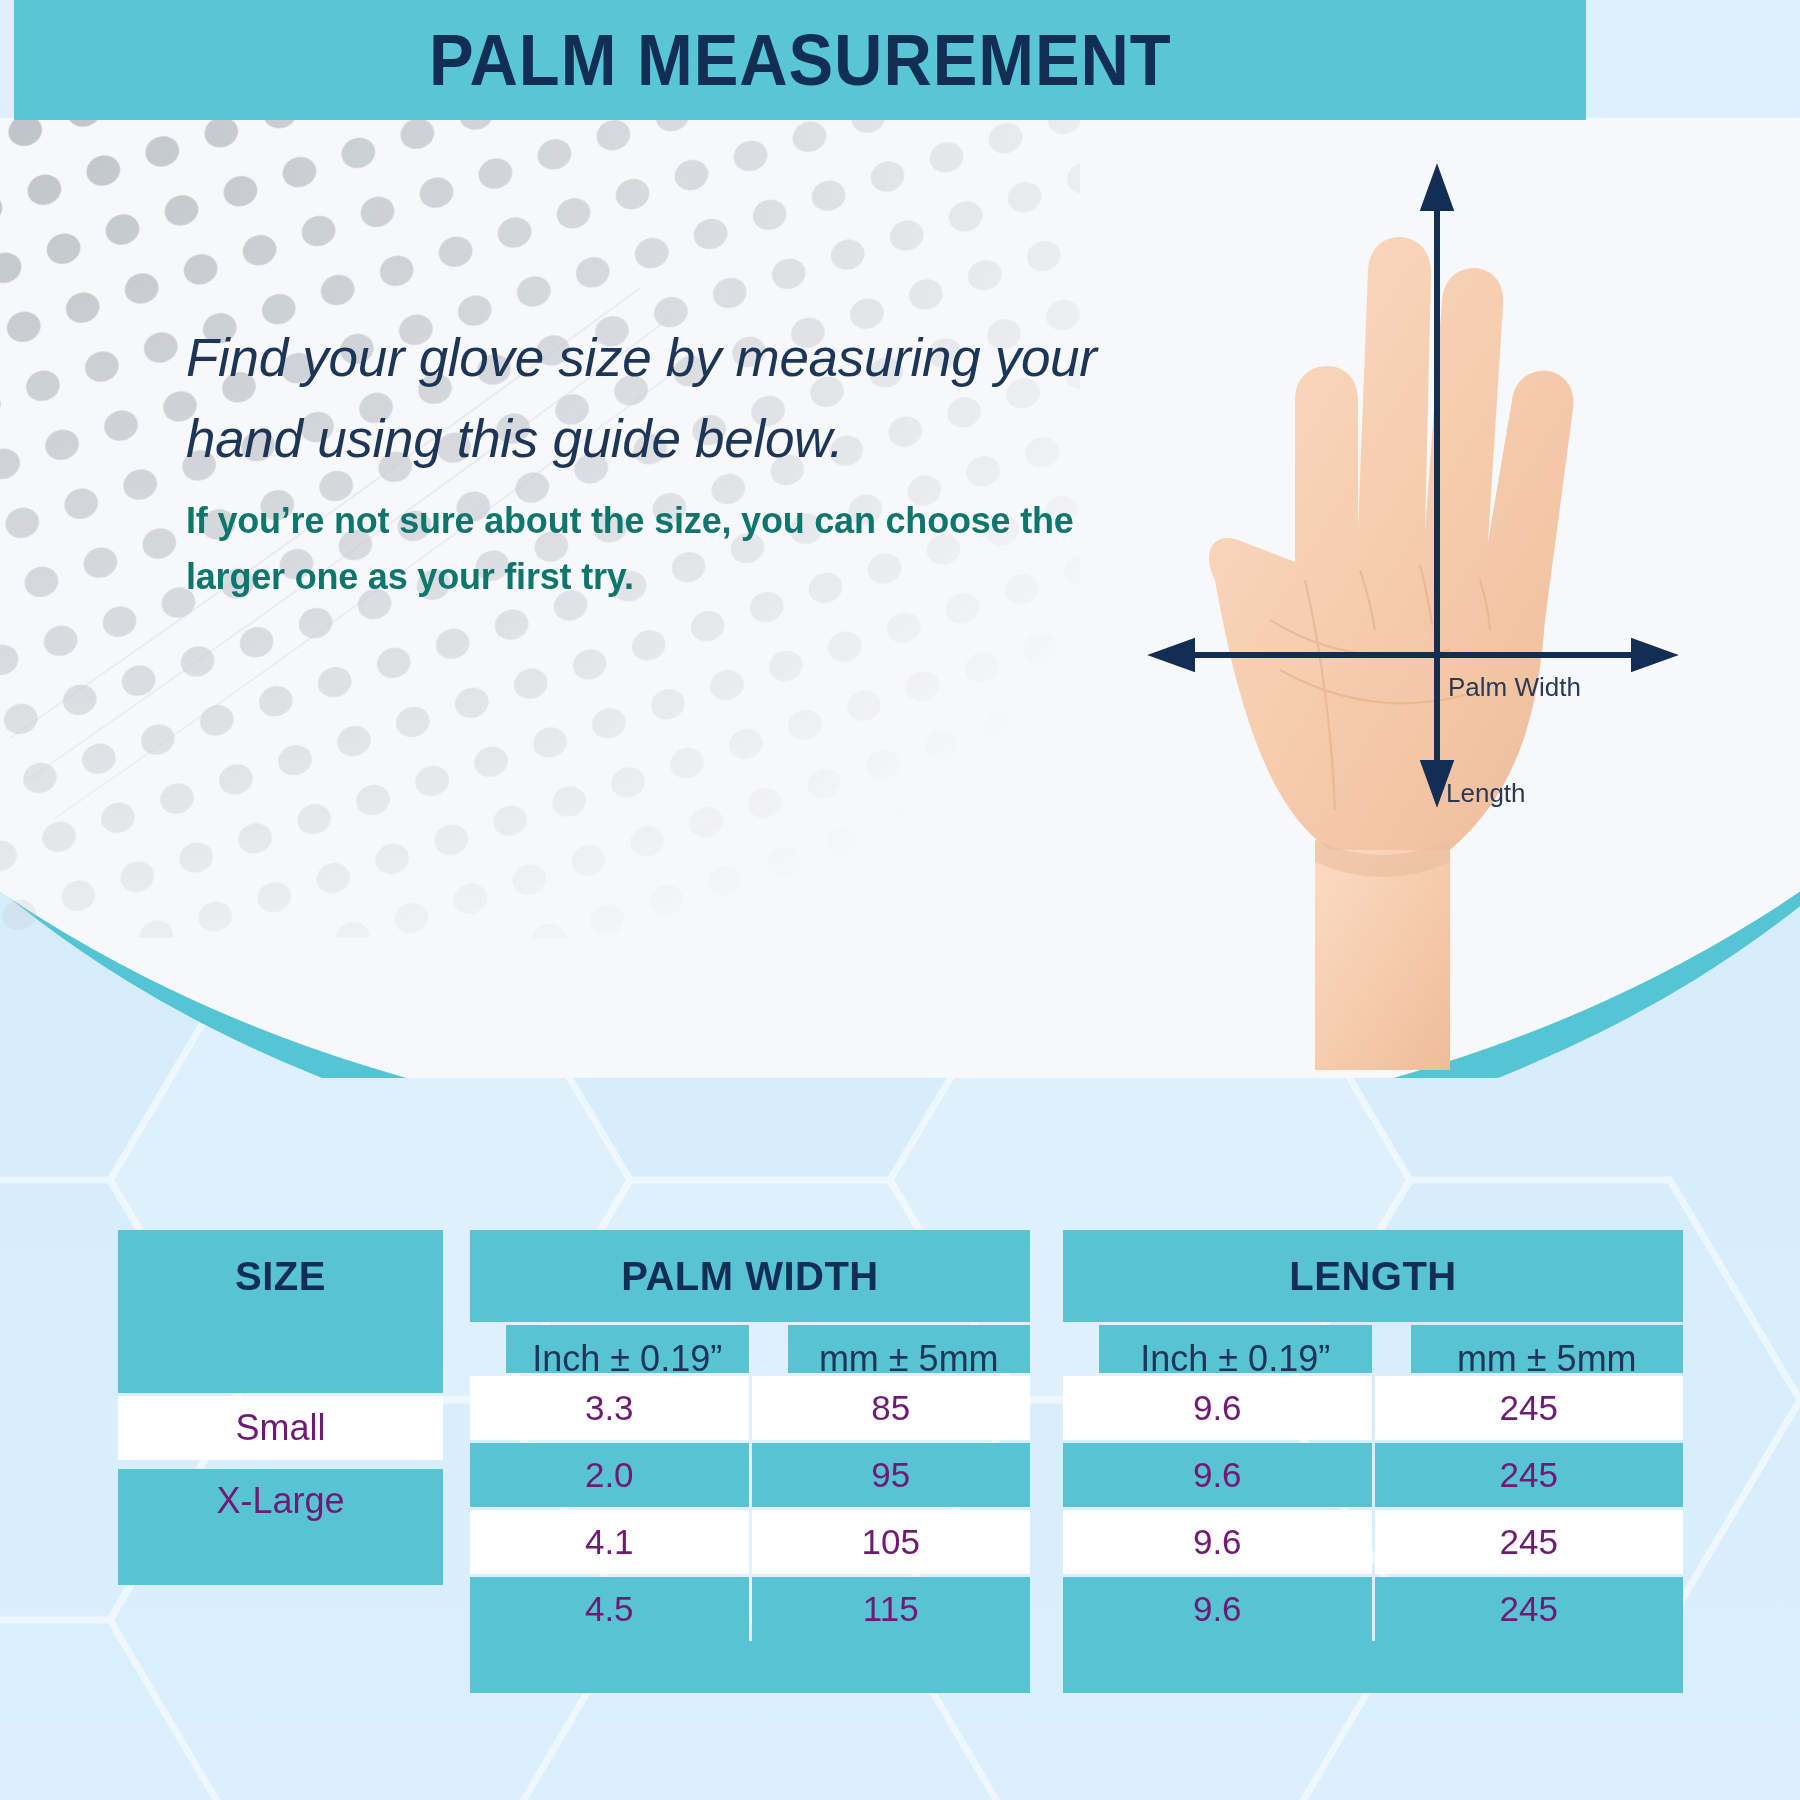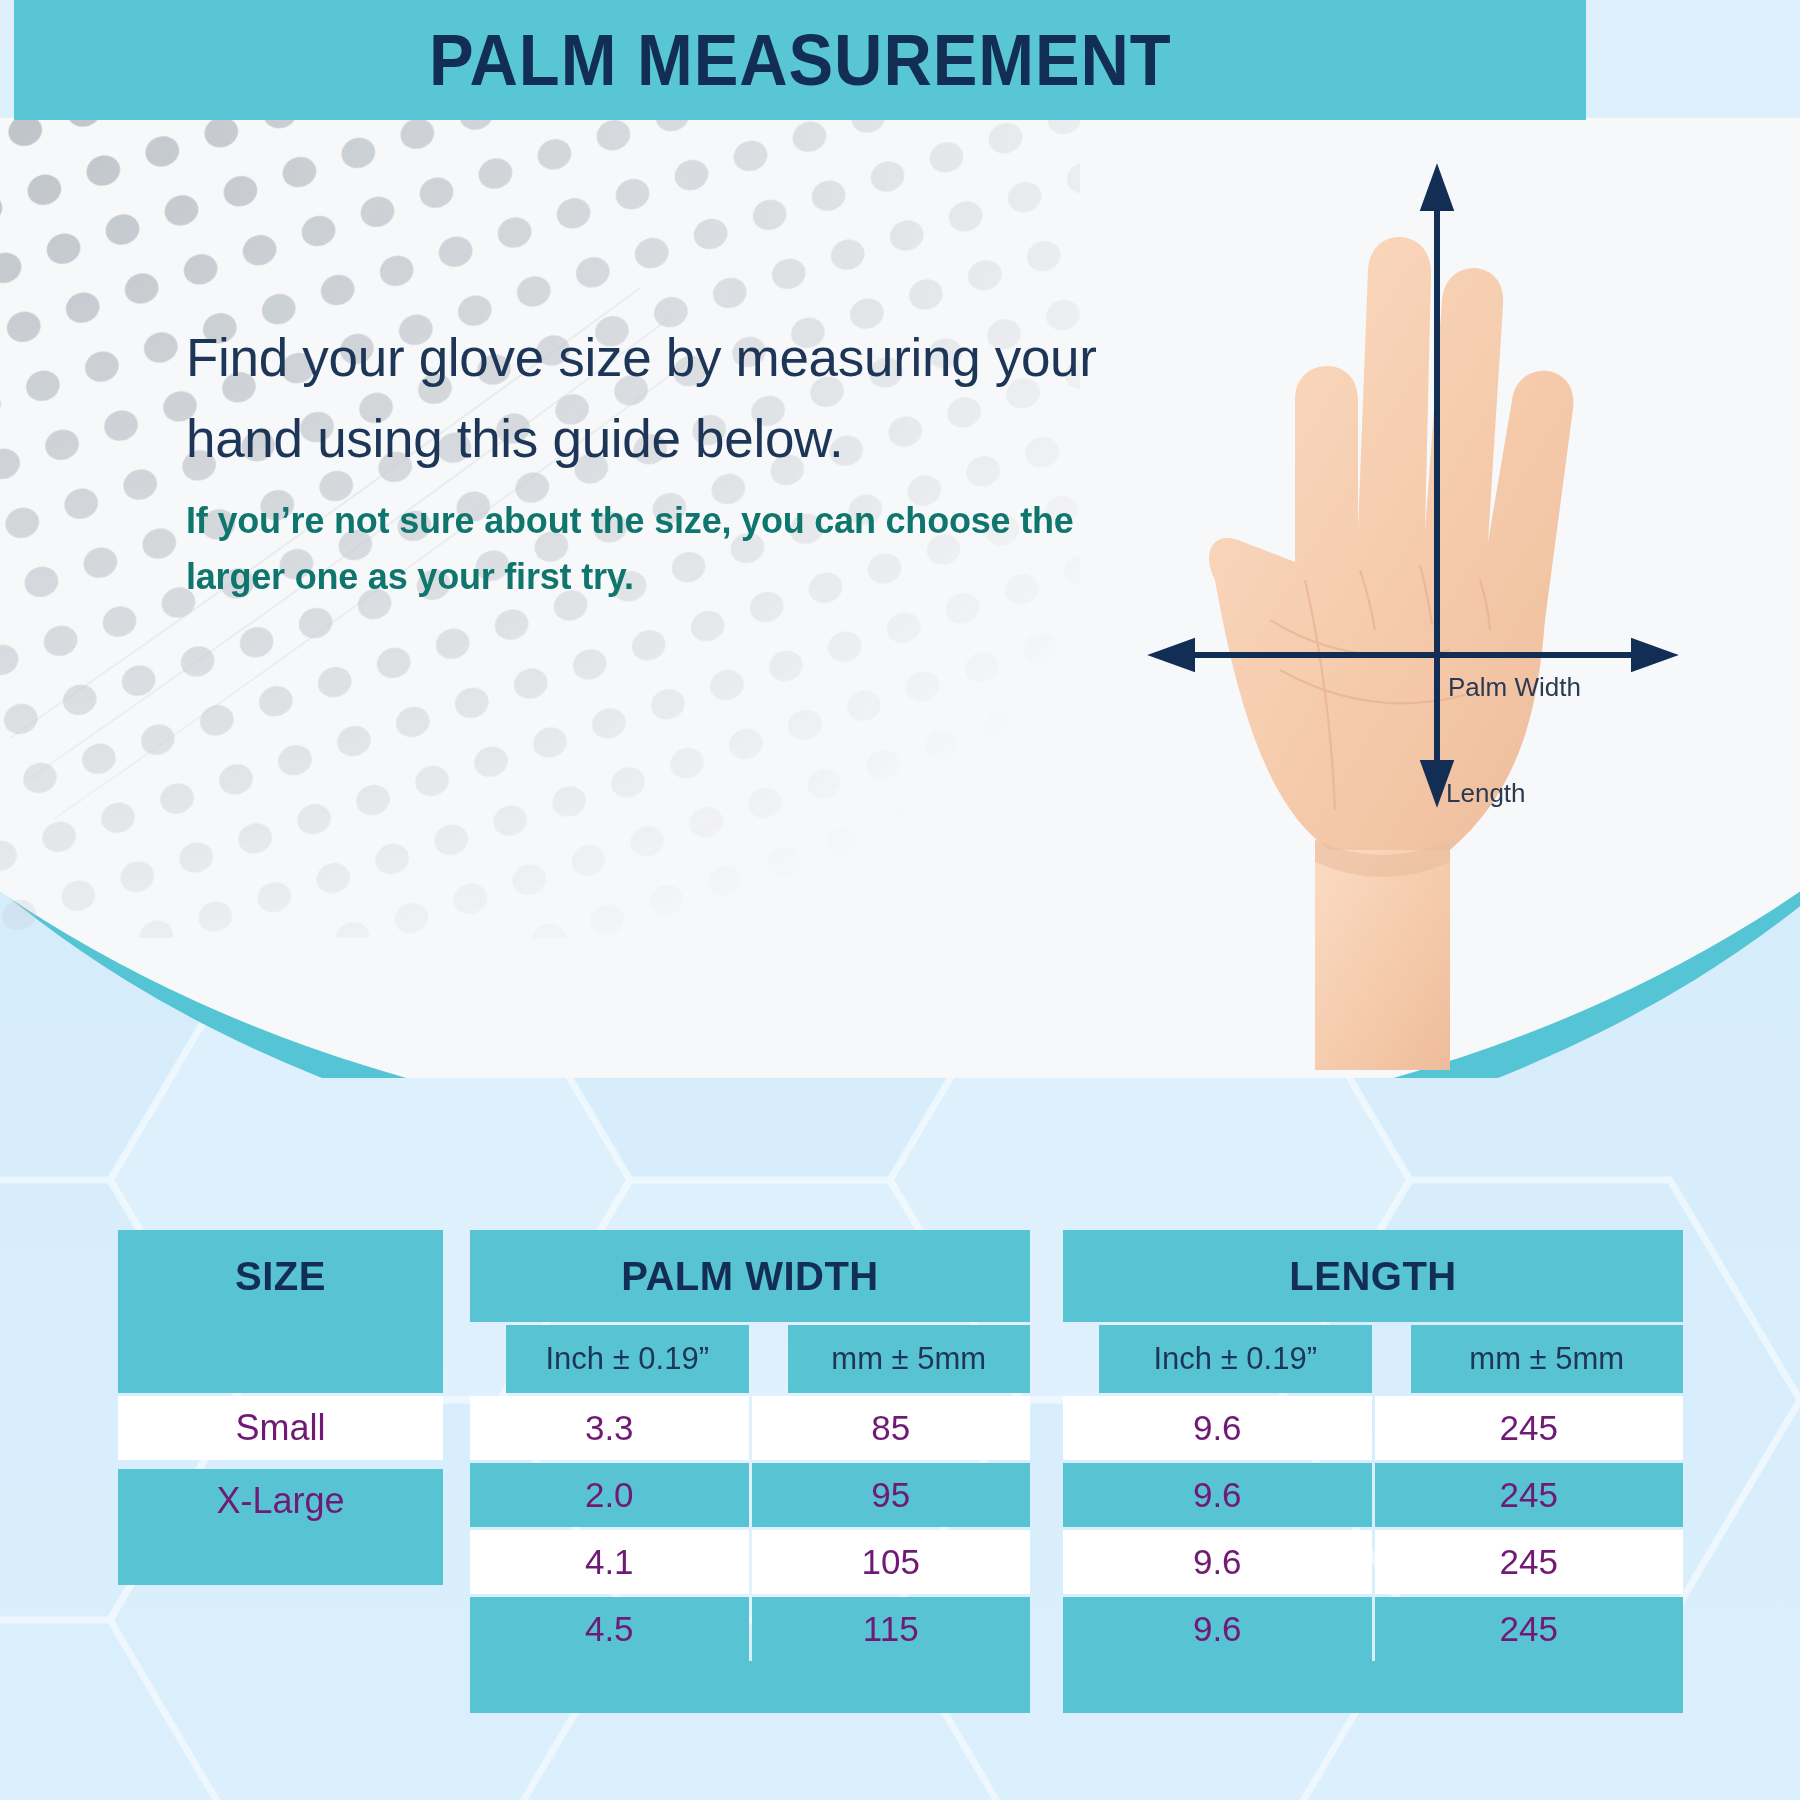--- a/index.html
+++ b/index.html
@@ -91,20 +91,21 @@
     width: 920px;
     z-index: 30;
   }
   .intro-light {
     font-size: 53px;
     line-height: 1.52;
     color: #1d3557;
     font-weight: 400;
     margin: 0 0 14px 0;
     letter-spacing: -0.3px;
+    font-style: italic;
   }
   .intro-bold {
     font-size: 36px;
     line-height: 1.56;
     color: #0f766e;
     font-weight: 700;
     margin: 0;
     letter-spacing: -0.2px;
   }
 
@@ -148,23 +149,23 @@
     font-weight: 700;
     text-align: center;
     height: 92px;
     line-height: 92px;
     letter-spacing: 0.5px;
   }
   .sub-row { display: flex; gap: 3px; }
   .sub-head {
     background: #57c3d3;
     color: #1d3557;
-    font-size: 31px;
+    font-size: 36px;
     text-align: center;
-    height: 68px;
+    height: 48px;
     line-height: 68px;
     flex: 1 1 0;
     font-weight: 400;
     margin-left: 36px;
   }
   .size-spacer {
     background: #57c3d3;
     height: 71px;
   }
   .data-row { display: flex; gap: 3px; }

